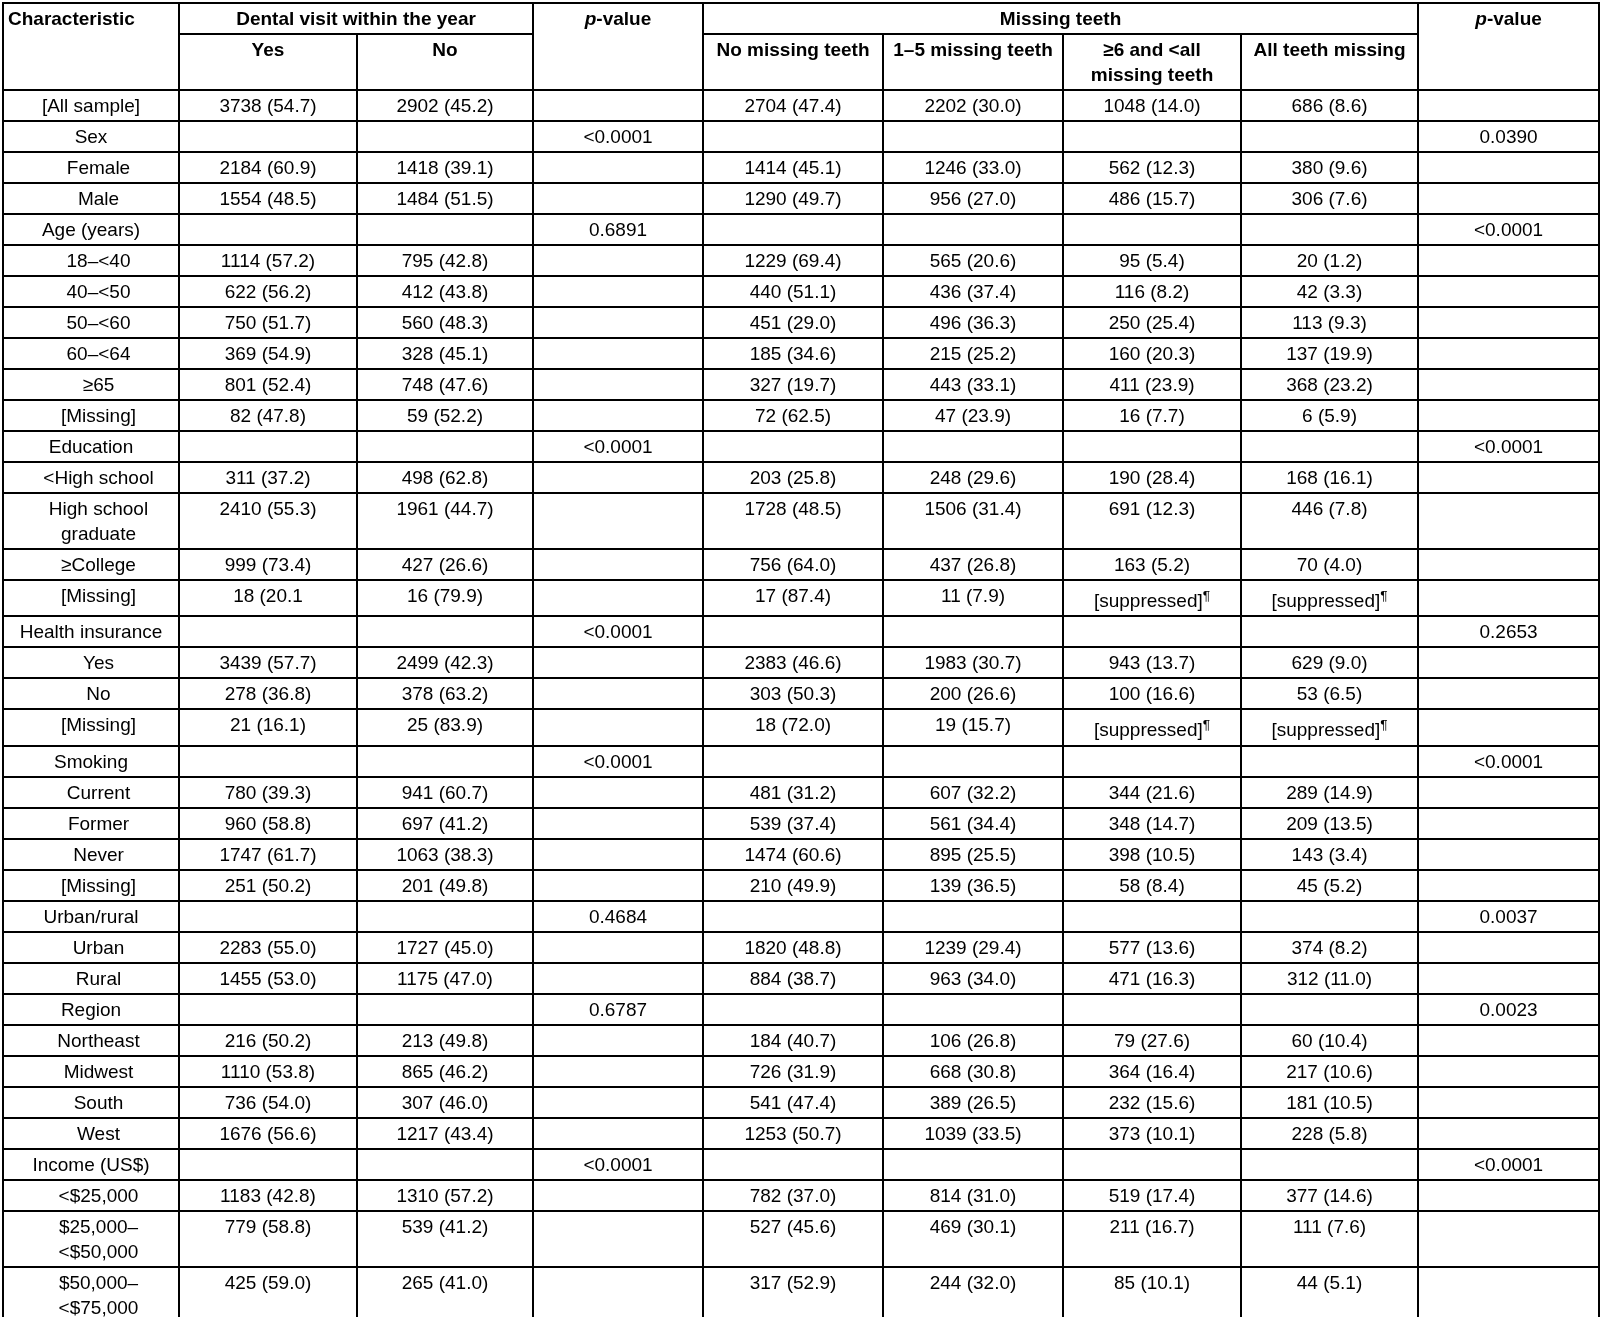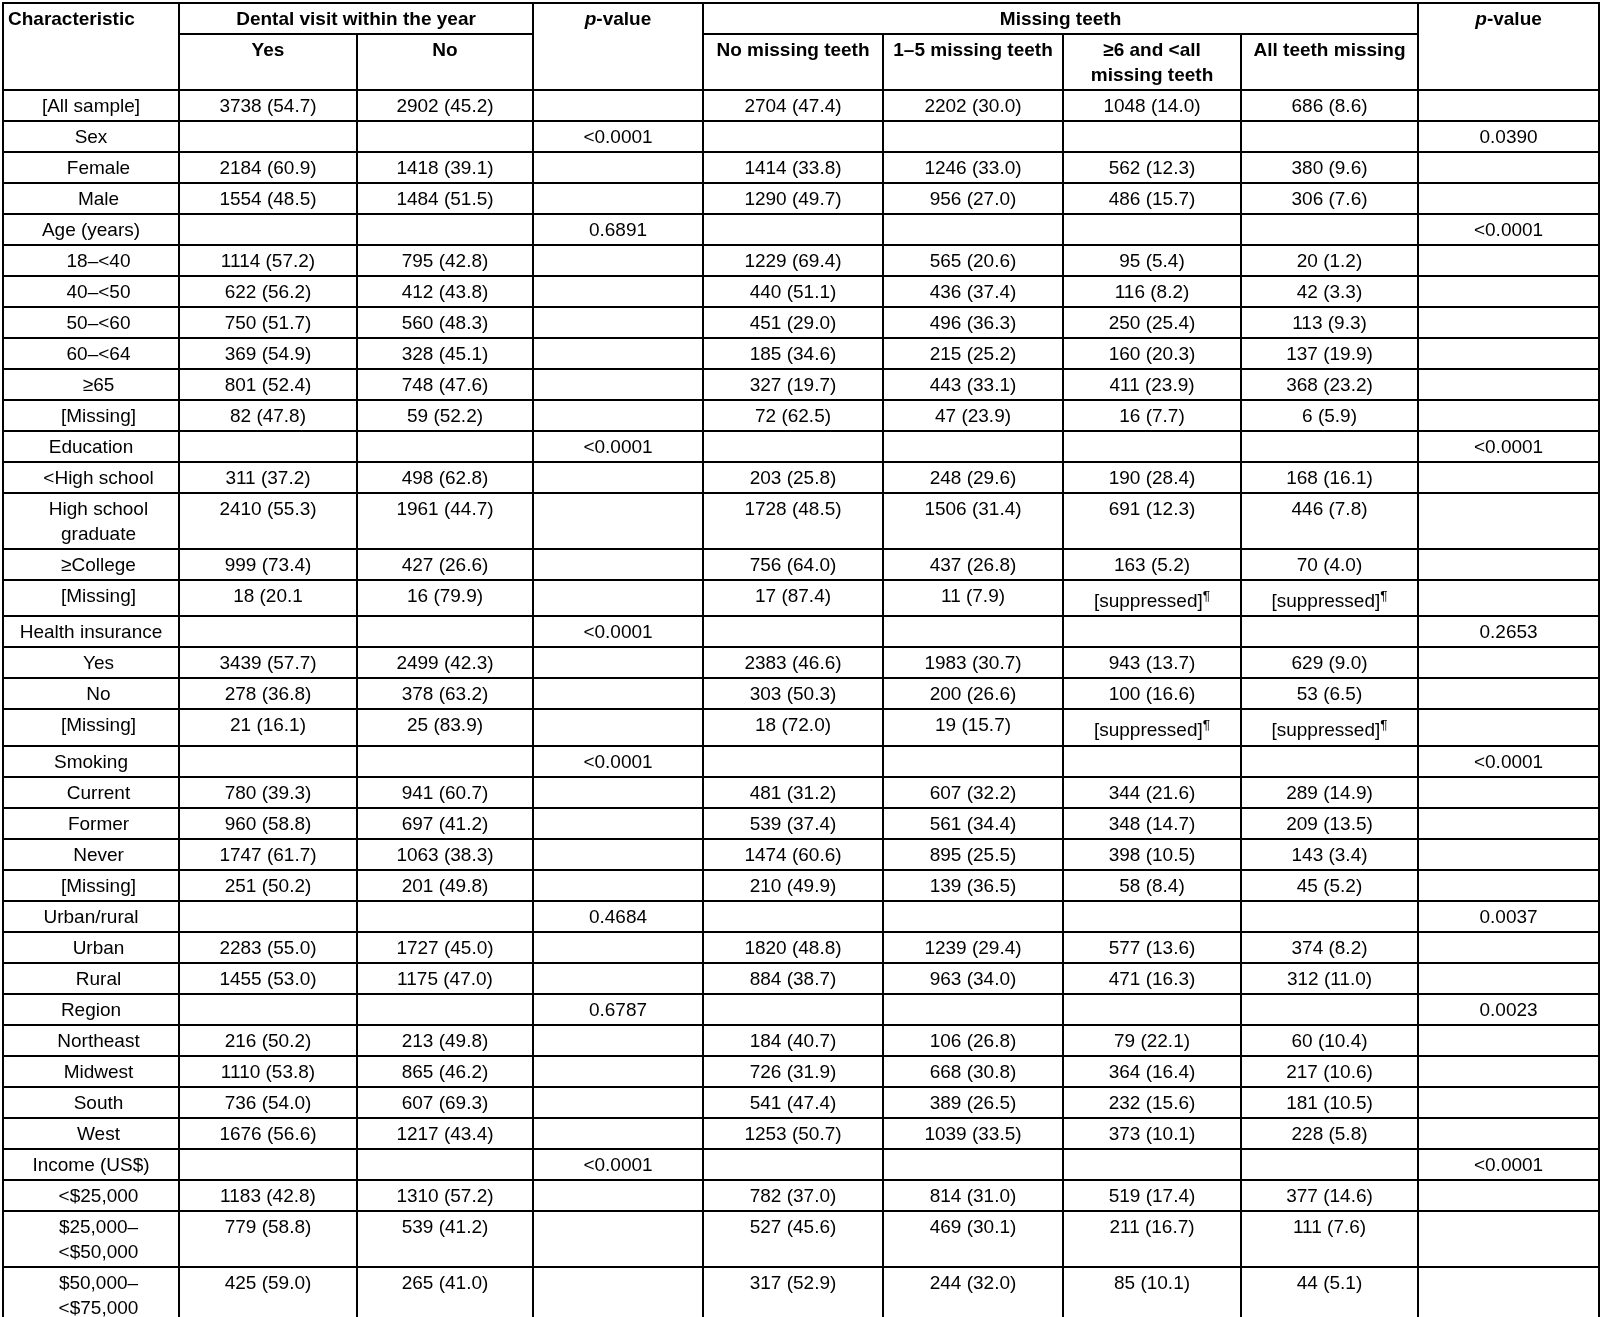--- a/index.html
+++ b/index.html
@@ -104,21 +104,21 @@
           <td class="data-cell"></td>
           <td class="data-cell"></td>
           <td class="data-cell"></td>
           <td class="data-cell">0.0390</td>
         </tr>
         <tr>
           <td class="label-cell indent">Female</td>
           <td class="data-cell">2184 (60.9)</td>
           <td class="data-cell">1418 (39.1)</td>
           <td class="data-cell"></td>
-          <td class="data-cell">1414 (33.8)</td>
+          <td class="data-cell">1414 (45.1)</td>
           <td class="data-cell">1246 (33.0)</td>
           <td class="data-cell">562 (12.3)</td>
           <td class="data-cell">380 (9.6)</td>
           <td class="data-cell"></td>
         </tr>
         <tr>
           <td class="label-cell indent">Male</td>
           <td class="data-cell">1554 (48.5)</td>
           <td class="data-cell">1484 (51.5)</td>
           <td class="data-cell"></td>
@@ -403,39 +403,39 @@
           <td class="data-cell"></td>
           <td class="data-cell">0.0023</td>
         </tr>
         <tr>
           <td class="label-cell indent">Northeast</td>
           <td class="data-cell">216 (50.2)</td>
           <td class="data-cell">213 (49.8)</td>
           <td class="data-cell"></td>
           <td class="data-cell">184 (40.7)</td>
           <td class="data-cell">106 (26.8)</td>
-          <td class="data-cell">79 (22.1)</td>
+          <td class="data-cell">79 (27.6)</td>
           <td class="data-cell">60 (10.4)</td>
           <td class="data-cell"></td>
         </tr>
         <tr>
           <td class="label-cell indent">Midwest</td>
           <td class="data-cell">1110 (53.8)</td>
           <td class="data-cell">865 (46.2)</td>
           <td class="data-cell"></td>
           <td class="data-cell">726 (31.9)</td>
           <td class="data-cell">668 (30.8)</td>
           <td class="data-cell">364 (16.4)</td>
           <td class="data-cell">217 (10.6)</td>
           <td class="data-cell"></td>
         </tr>
         <tr>
           <td class="label-cell indent">South</td>
           <td class="data-cell">736 (54.0)</td>
-          <td class="data-cell">607 (69.3)</td>
+          <td class="data-cell">307 (46.0)</td>
           <td class="data-cell"></td>
           <td class="data-cell">541 (47.4)</td>
           <td class="data-cell">389 (26.5)</td>
           <td class="data-cell">232 (15.6)</td>
           <td class="data-cell">181 (10.5)</td>
           <td class="data-cell"></td>
         </tr>
         <tr>
           <td class="label-cell indent">West</td>
           <td class="data-cell">1676 (56.6)</td>

